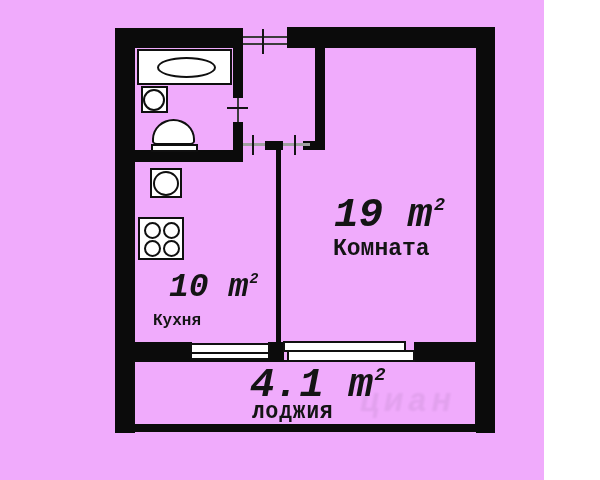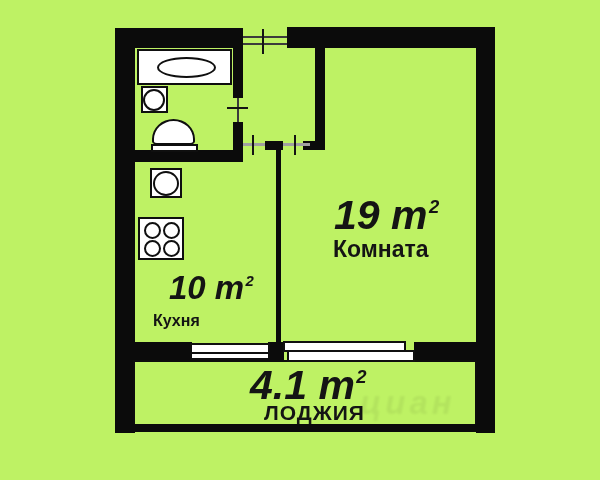--- a/index.html
+++ b/index.html
@@ -1,17 +1,17 @@
 <!DOCTYPE html>
 <html><head>
 <meta charset="utf-8">
 <style>
   html,body{margin:0;padding:0;background:#fff;}
-  #canvas{position:relative;width:600px;height:480px;background:#bef264;overflow:hidden;
-          font-family:Liberation Sans, sans-serif;}
+  #canvas{position:relative;width:544px;height:480px;background:#f0abfc;overflow:hidden;
+          font-family:Liberation Mono, monospace;}
   
   .w{position:absolute;background:#0b0b0b;}
   
   .sym{position:absolute;background:#fff;border:2px solid #0f0f0f;box-sizing:border-box;}
   .round{border-radius:50%;}
   
   .dline{position:absolute;background:#a0a0a0;}
   .dline-dark{position:absolute;background:#3c3c3c;}
   .tick{position:absolute;background:#141414;}
   
@@ -105,17 +105,17 @@
   <div class="lbl room-name" style="left:333px;top:238px;font-size:23px;">Комната</div>
 
   <div class="lbl area-num" style="left:169px;top:271px;font-size:33px;">
     <span>10 m</span><sup>2</sup>
   </div>
   <div class="lbl room-name" style="left:153px;top:313px;font-size:16px;">Кухня</div>
 
   <div class="lbl area-num" style="left:250px;top:365px;font-size:41px;">
     <span>4.1 m</span><sup>2</sup>
   </div>
-  <div class="lbl room-name" style="left:264px;top:402px;font-size:21px;letter-spacing:1px;">ЛОДЖИЯ</div>
+  <div class="lbl room-name" style="left:252px;top:402px;font-size:21px;letter-spacing:1px;">ЛОДЖИЯ</div>
 
   <div class="watermark">циан</div>
 
 </div>
 
 </body></html>

